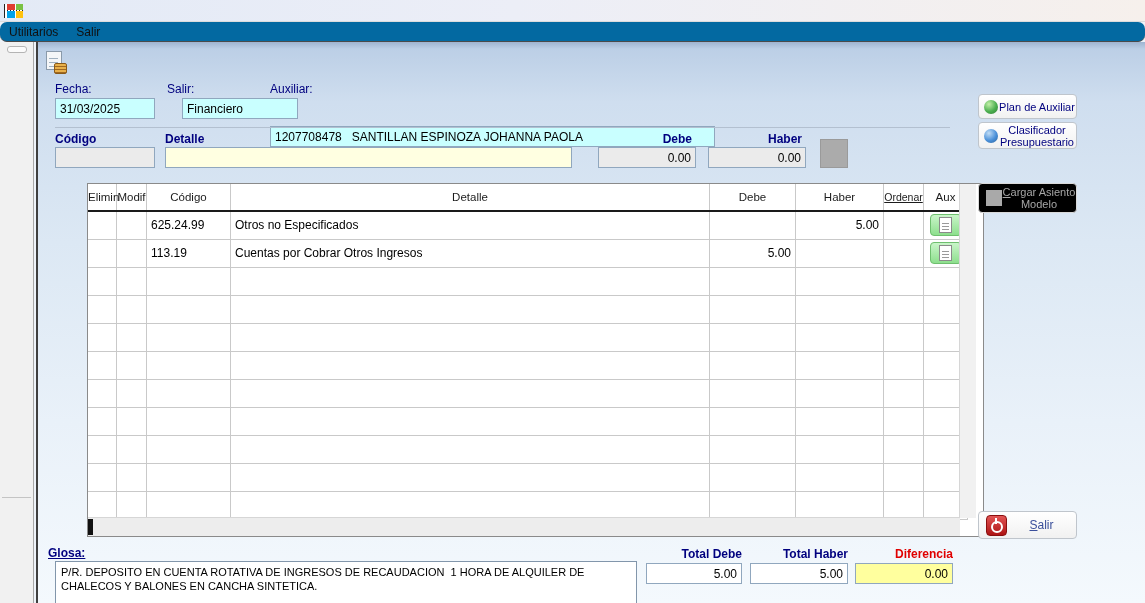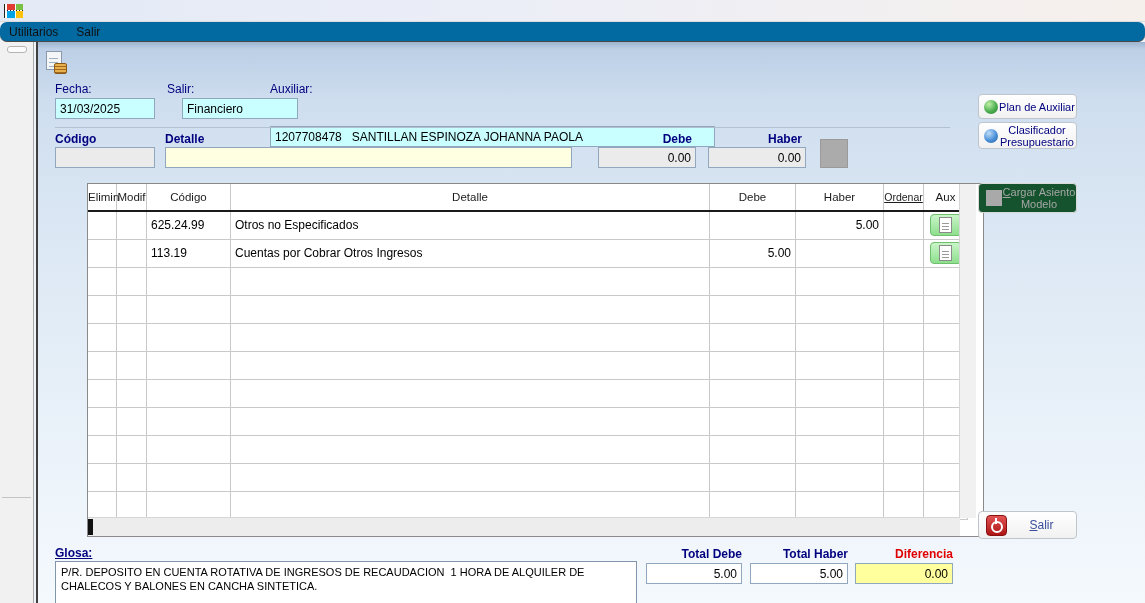--- a/index.html
+++ b/index.html
@@ -88,21 +88,21 @@
   .hthumb{position:absolute;left:0;top:1px;width:5px;height:16px;background:#111;}
 
   
   .side-btn{position:absolute;left:978px;width:99px;border:1px solid #bfc5cc;border-radius:4px;
     background:linear-gradient(180deg,#ffffff,#f1f1f1);display:flex;align-items:center;
     font-size:11px;color:#00007f;box-sizing:border-box;cursor:default;}
   .side-btn .txt{flex:1;text-align:center;line-height:12px;}
   .sphere{width:14px;height:14px;border-radius:50%;margin-left:5px;flex:0 0 auto;}
   .sphere.green{background:radial-gradient(circle at 35% 30%,#c2f0a8,#4caf50 55%,#2e7d32);}
   .sphere.blue{background:radial-gradient(circle at 35% 30%,#c0dcf5,#4a90d9 55%,#2a6099);}
-  .side-btn.disabled{background:#14532d;border-color:#d9d9d9;color:#a6a6a6;}
+  .side-btn.disabled{background:#000000;border-color:#d9d9d9;color:#a6a6a6;}
   .gray-sq{width:16px;height:16px;background:#a9a9a9;margin-left:7px;flex:0 0 auto;}
   .u{text-decoration:underline;}
   .pwr{width:19px;height:19px;border-radius:4px;margin-left:7px;flex:0 0 auto;position:relative;
     background:linear-gradient(180deg,#e25555,#ae1414);border:1px solid #8a0f0f;}
   .pwr::before{content:"";position:absolute;left:4px;top:5px;width:8px;height:8px;
     border:2px solid #fff;border-radius:50%;}
   .pwr::after{content:"";position:absolute;left:8px;top:2px;width:2px;height:6px;background:#fff;}
   .salir-txt{color:#3a4f9b;font-size:12px;}
 
   
@@ -314,21 +314,21 @@
     </div>
     <div class="side-btn disabled" style="top:141px;height:30px;">
       <span class="gray-sq"></span>
       <span class="txt"><span class="u">C</span><span>argar Asiento Modelo</span></span>
     </div>
     <div class="side-btn" style="top:469px;height:28px;">
       <span class="pwr"></span>
       <span class="txt salir-txt"><span class="u">S</span><span>alir</span></span>
     </div>
 
-    <div class="abs lbl" style="left:55px;top:504px;text-decoration:underline;">Glosa:</div>
+    <div class="abs lbl" style="left:48px;top:504px;text-decoration:underline;">Glosa:</div>
     <textarea class="glosa" style="">P/R. DEPOSITO EN CUENTA ROTATIVA DE INGRESOS DE RECAUDACION  1 HORA DE ALQUILER DE CHALECOS Y BALONES EN CANCHA SINTETICA.</textarea>
 
     <div class="tot-lbl" style="left:646px;width:96px;">Total Debe</div>
     <input class="tot-field field num" style="left: 646px; width: 96px; background: rgb(255, 255, 255);" value="5.00">
 
     <div class="tot-lbl" style="left:750px;width:98px;">Total Haber</div>
     <input class="tot-field field num" style="left: 750px; width: 98px; background: rgb(255, 255, 255);" value="5.00">
 
     <div class="tot-lbl red" style="left:855px;width:98px;">Diferencia</div>
     <input class="tot-field field num dif-yellow" style="left: 855px; width: 98px;" value="0.00">

